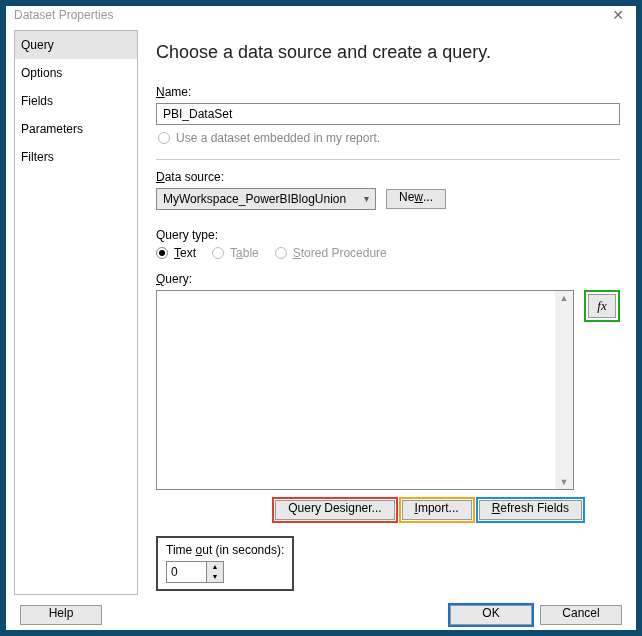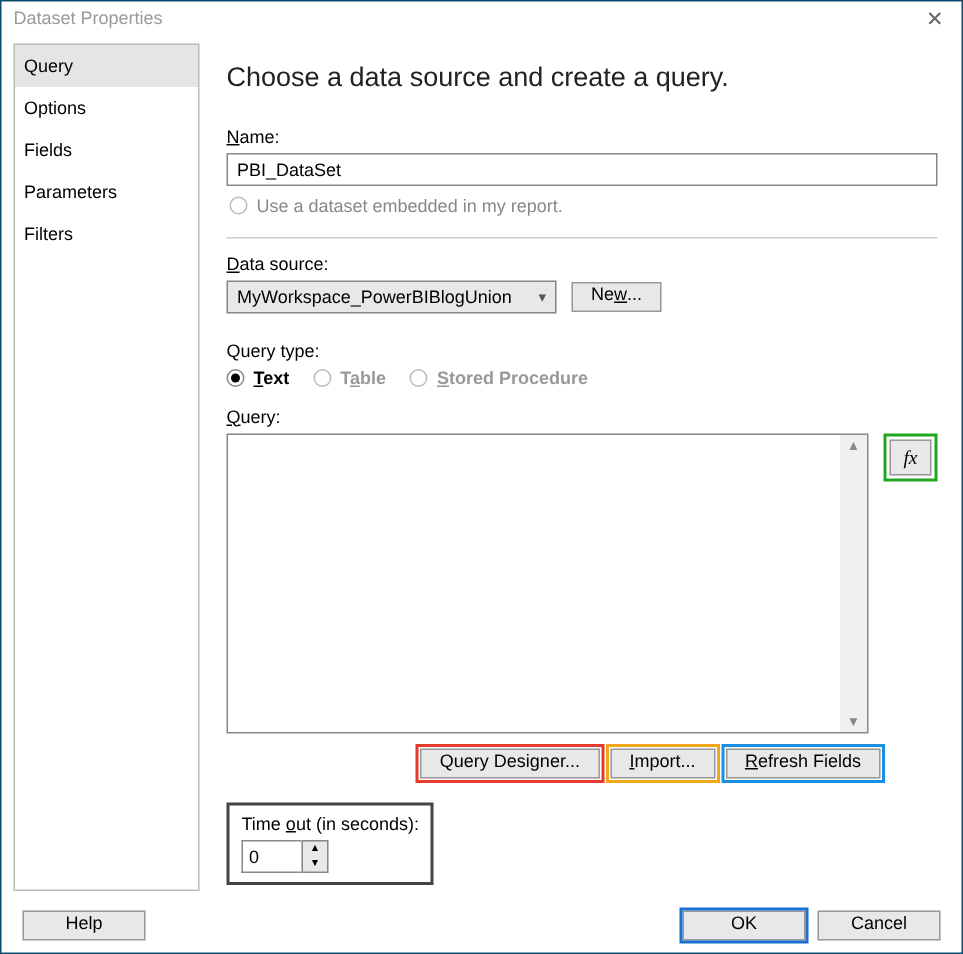--- a/index.html
+++ b/index.html
@@ -6,21 +6,21 @@
   body {
     margin: 0;
     font-family: "Segoe UI", Tahoma, sans-serif;
     font-size: 12px;
     background: #fff;
     color: #000;
     width: 642px;
     height: 636px;
     overflow: hidden;
   }
-  .window { width: 642px; height: 636px; border: 1px solid #0c4a6e; display: flex; flex-direction: column; }
+  .window { width: 642px; height: 636px; border: 6px solid #0c4a6e; display: flex; flex-direction: column; }
   .titlebar {
     height: 28px;
     display: flex;
     align-items: center;
     justify-content: space-between;
     padding: 0 8px;
     color: #999;
     font-size: 12px;
   }
   .titlebar .close { font-size: 14px; color: #666; padding: 0 4px; }
@@ -75,21 +75,21 @@
   .btn {
     height: 20px;
     border: 1px solid #999;
     background: #e8e8e8;
     padding: 0 12px;
     font-size: 12px;
     display: inline-flex; align-items: flex-start; justify-content: center;
     cursor: pointer;
   }
   .qt-row { display: flex; align-items: center; gap: 16px; margin: 4px 0 12px 0; }
-  .qt-opt { display: flex; align-items: center; gap: 6px; font-weight: bold; }
+  .qt-opt { display: flex; align-items: center; gap: 6px; }
   .query-wrap { display: flex; gap: 10px; }
   .query-box {
     flex: 1;
     height: 200px;
     border: 1px solid #888;
     position: relative;
     background: #fff;
   }
   .scroll-col {
     position: absolute; right: 0; top: 0; bottom: 0; width: 18px;

